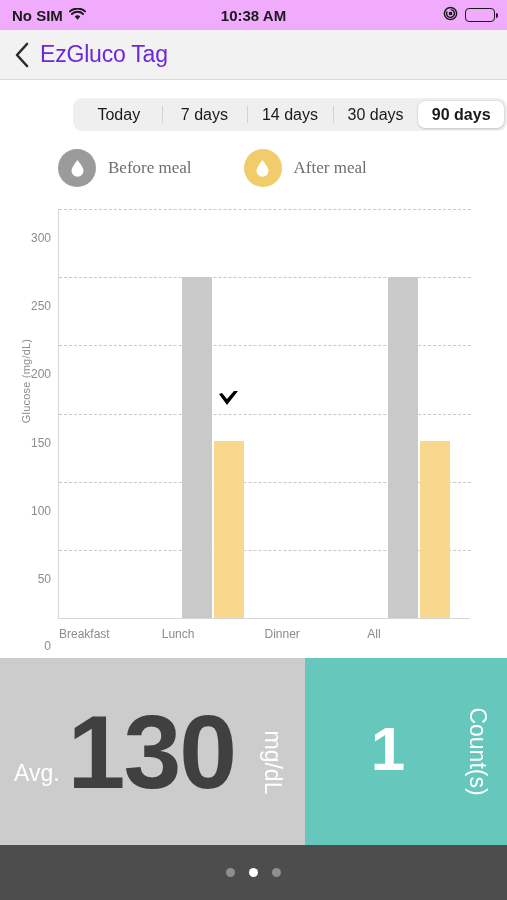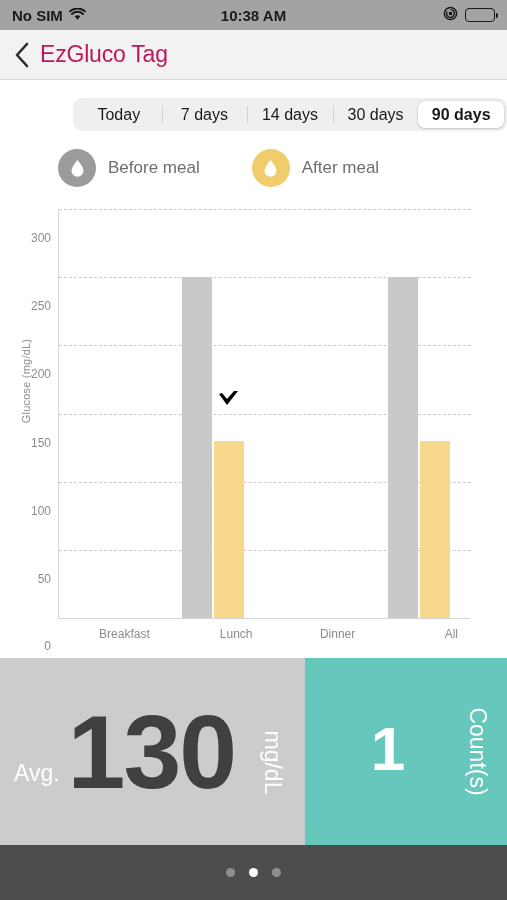--- a/index.html
+++ b/index.html
@@ -17,21 +17,21 @@
   .phone {
     position: relative;
     width: 507px;
     height: 900px;
     background: #ffffff;
   }
 
   
   .status-bar {
     height: 30px;
-    background: #a3a3a3;
+    background: #f0abfc;
     display: flex;
     align-items: center;
     padding: 0 12px;
     box-sizing: border-box;
     font-size: 15px;
     font-weight: bold;
     color: #1a1a1a;
     position: relative;
   }
   .status-left {
@@ -94,21 +94,21 @@
   }
   .back-chevron {
     width: 20px;
     height: 26px;
     margin-right: 6px;
     display: flex;
     align-items: center;
   }
   .nav-title {
     font-size: 23px;
-    color: #be185d;
+    color: #6d28d9;
     letter-spacing: -0.2px;
   }
 
   
   .seg-wrap {
     padding: 18px 0 0 0;
     display: flex;
     justify-content: flex-end;
   }
   .segmented {
@@ -150,20 +150,21 @@
   .seg-item.selected::before,
   .seg-item.selected + .seg-item::before { background: transparent; }
 
   
   .legend {
     margin-top: 18px;
     display: flex;
     align-items: center;
     padding-left: 58px;
     gap: 52px;
+    font-family: Liberation Serif, serif;
   }
   .legend-item {
     display: flex;
     align-items: center;
     gap: 12px;
   }
   .legend-dot {
     width: 38px;
     height: 38px;
     border-radius: 50%;
@@ -236,21 +237,21 @@
   .bar {
     width: 30px;
   }
   .bar.before { background: #c9c9c9; }
   .bar.after  { background: #f7d88c; }
   .x-label {
     position: absolute;
     top: 100%;
     left: 0;
     right: 12px;
-    text-align: right;
+    text-align: left;
     padding-top: 9px;
     font-size: 12px;
     color: #8c8c8c;
   }
   .marker {
     position: absolute;
     width: 26px;
     height: 26px;
   }
 

